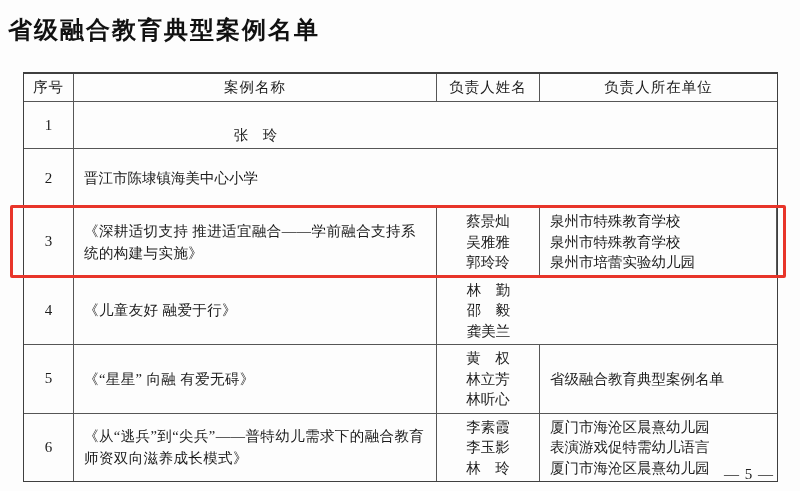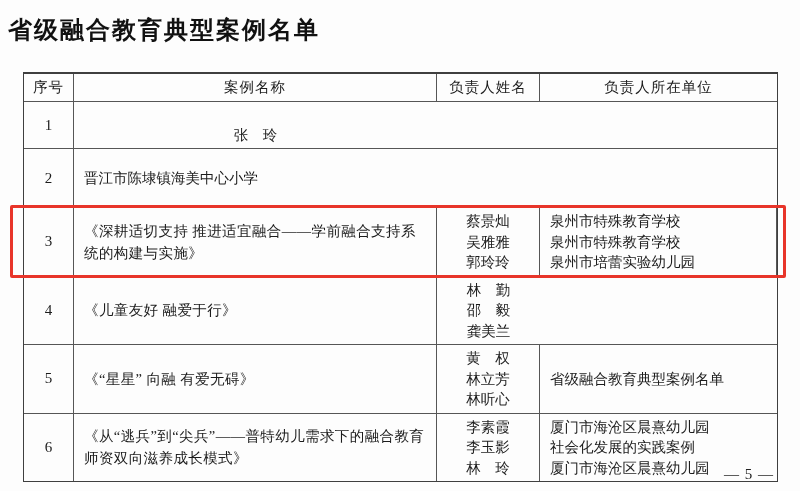--- a/index.html
+++ b/index.html
@@ -147,21 +147,21 @@
         <div class="row body-row">
     <div class="cell c-no">6</div>
     <div class="cell c-case">《从“逃兵”到“尖兵”——普特幼儿需求下的融合教育师资双向滋养成长模式》</div>
     <div class="cell c-names">
             <div class="line">李素霞</div>
             <div class="line">李玉影</div>
             <div class="line">林　玲</div>
           </div>
     <div class="cell c-units">
             <div class="line">厦门市海沧区晨熹幼儿园</div>
-            <div class="line">社会化发展的实践案例</div>
+            <div class="line">表演游戏促特需幼儿语言</div>
             <div class="line">厦门市海沧区晨熹幼儿园</div>
           </div>
   </div>
       </div>
   </div>
 
   <div class="page-number">— 5 —</div>
 
 </div>
 

